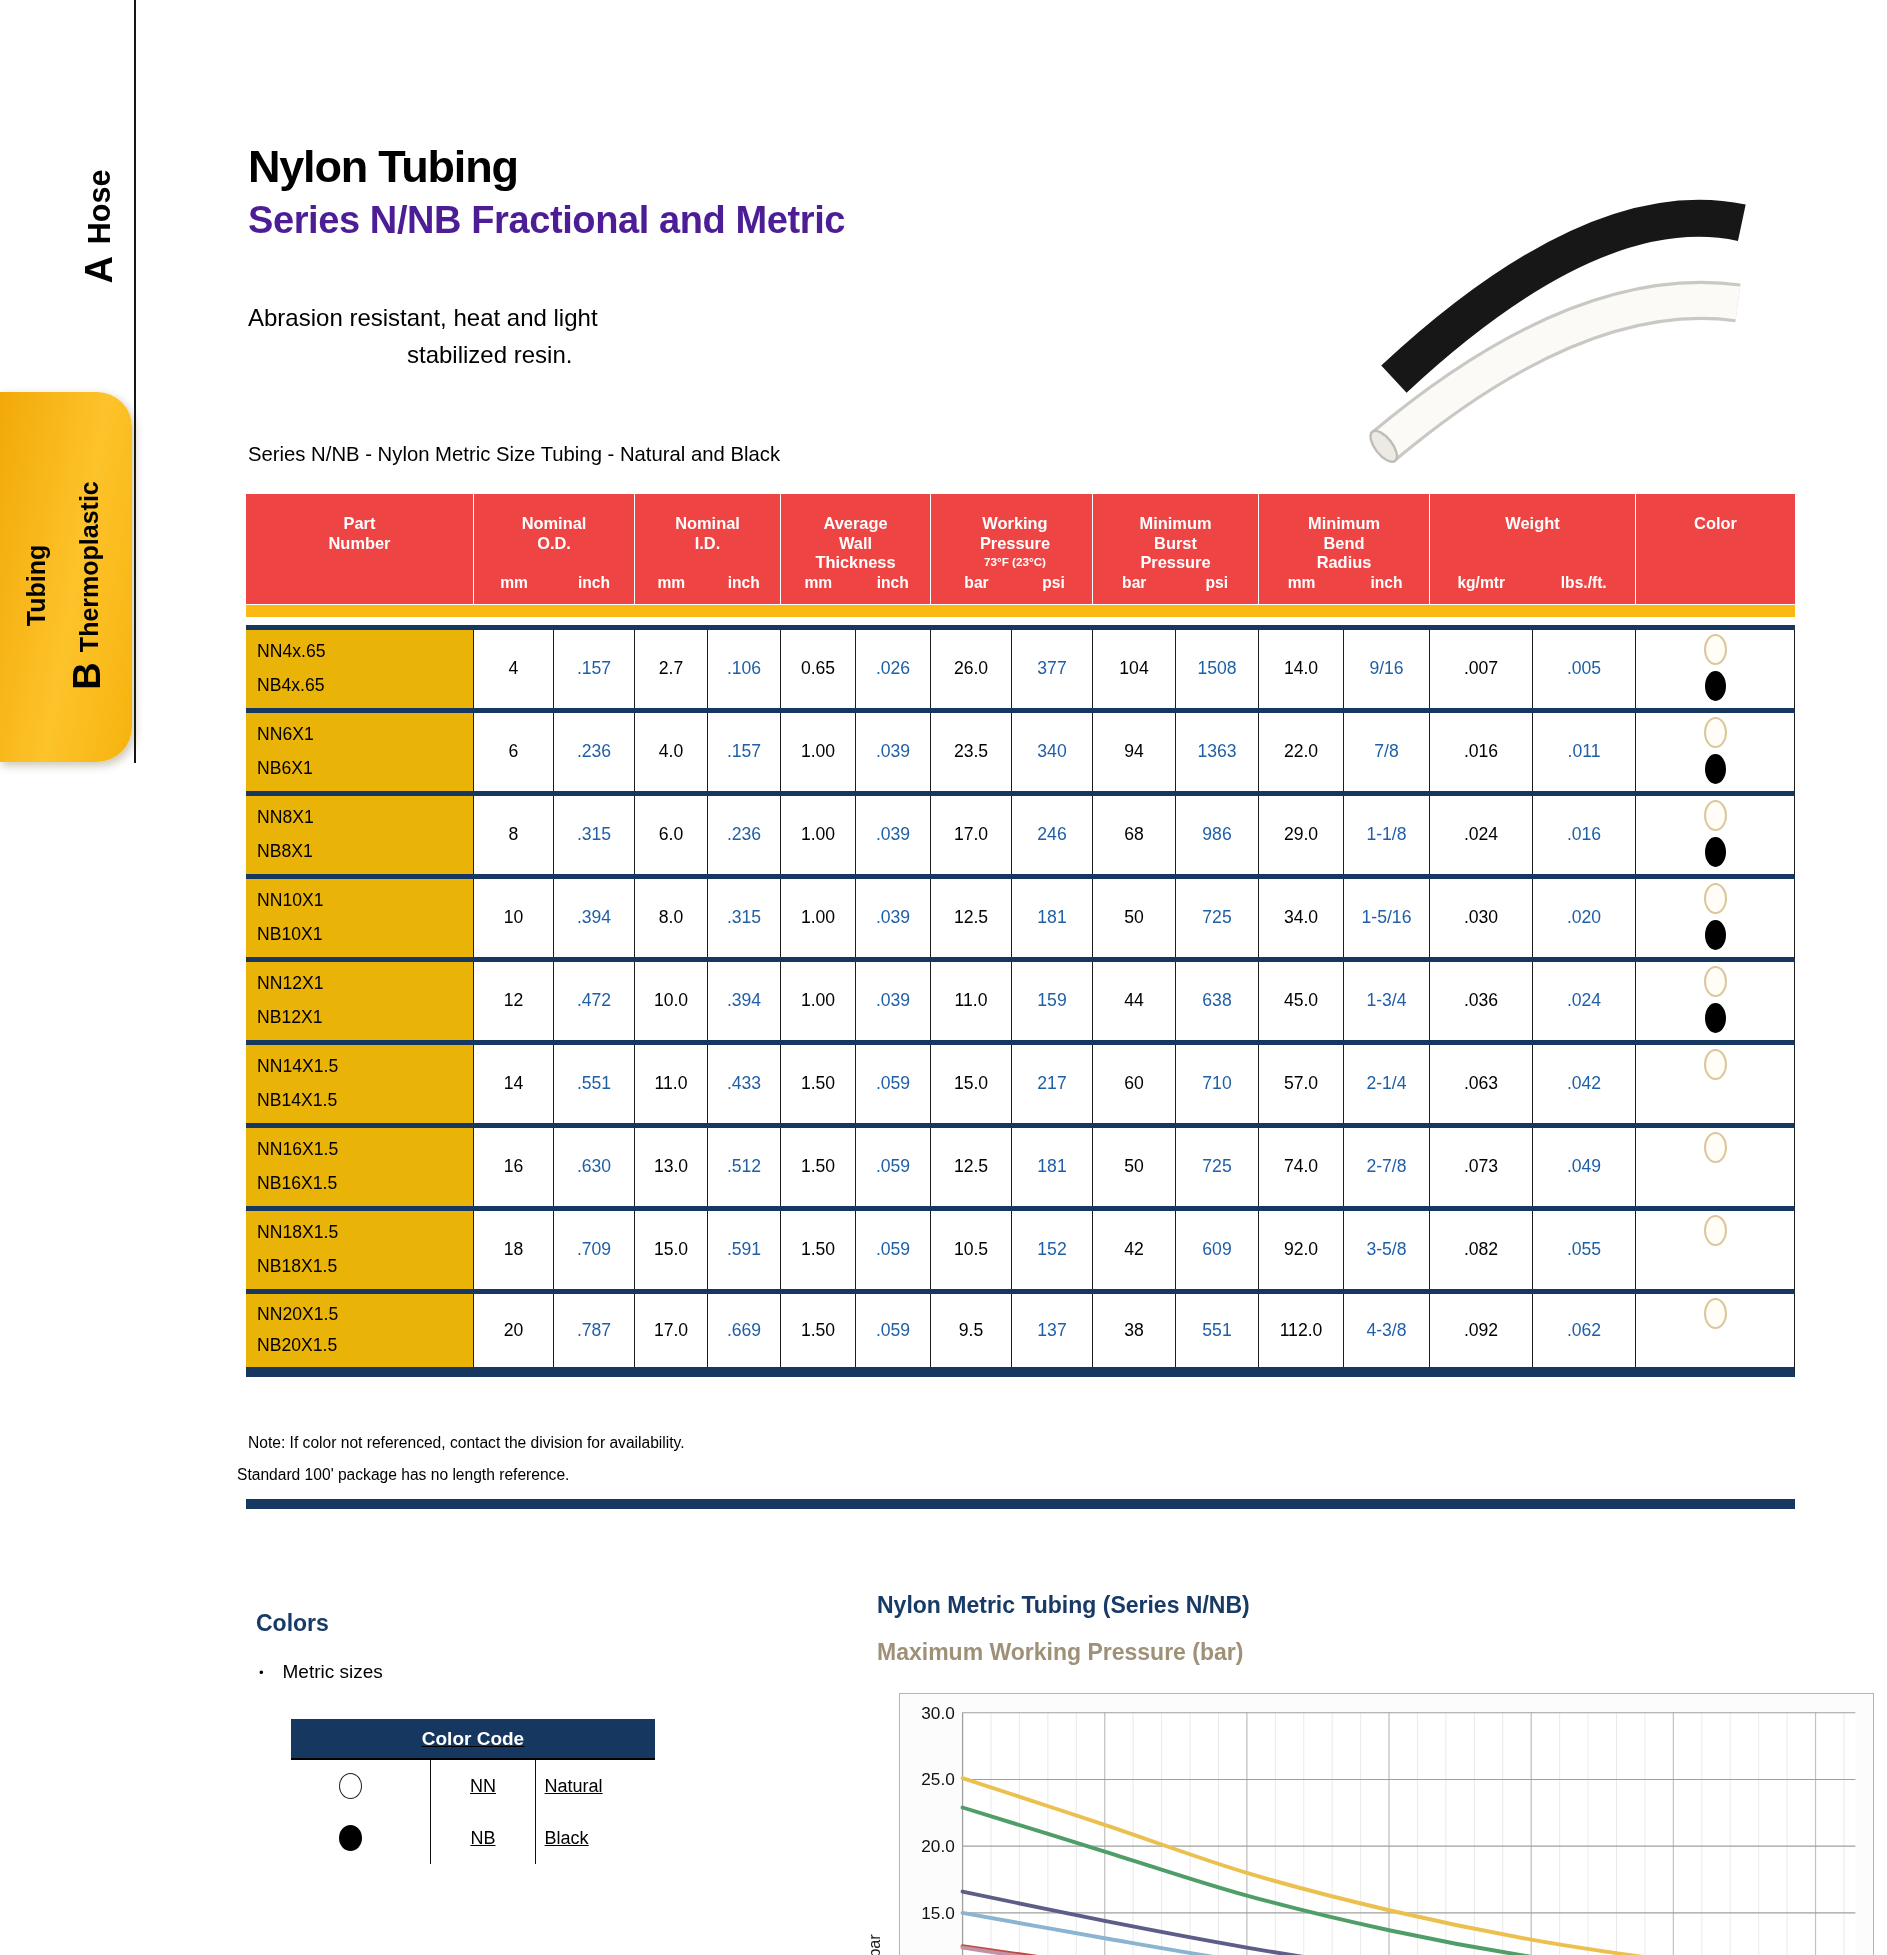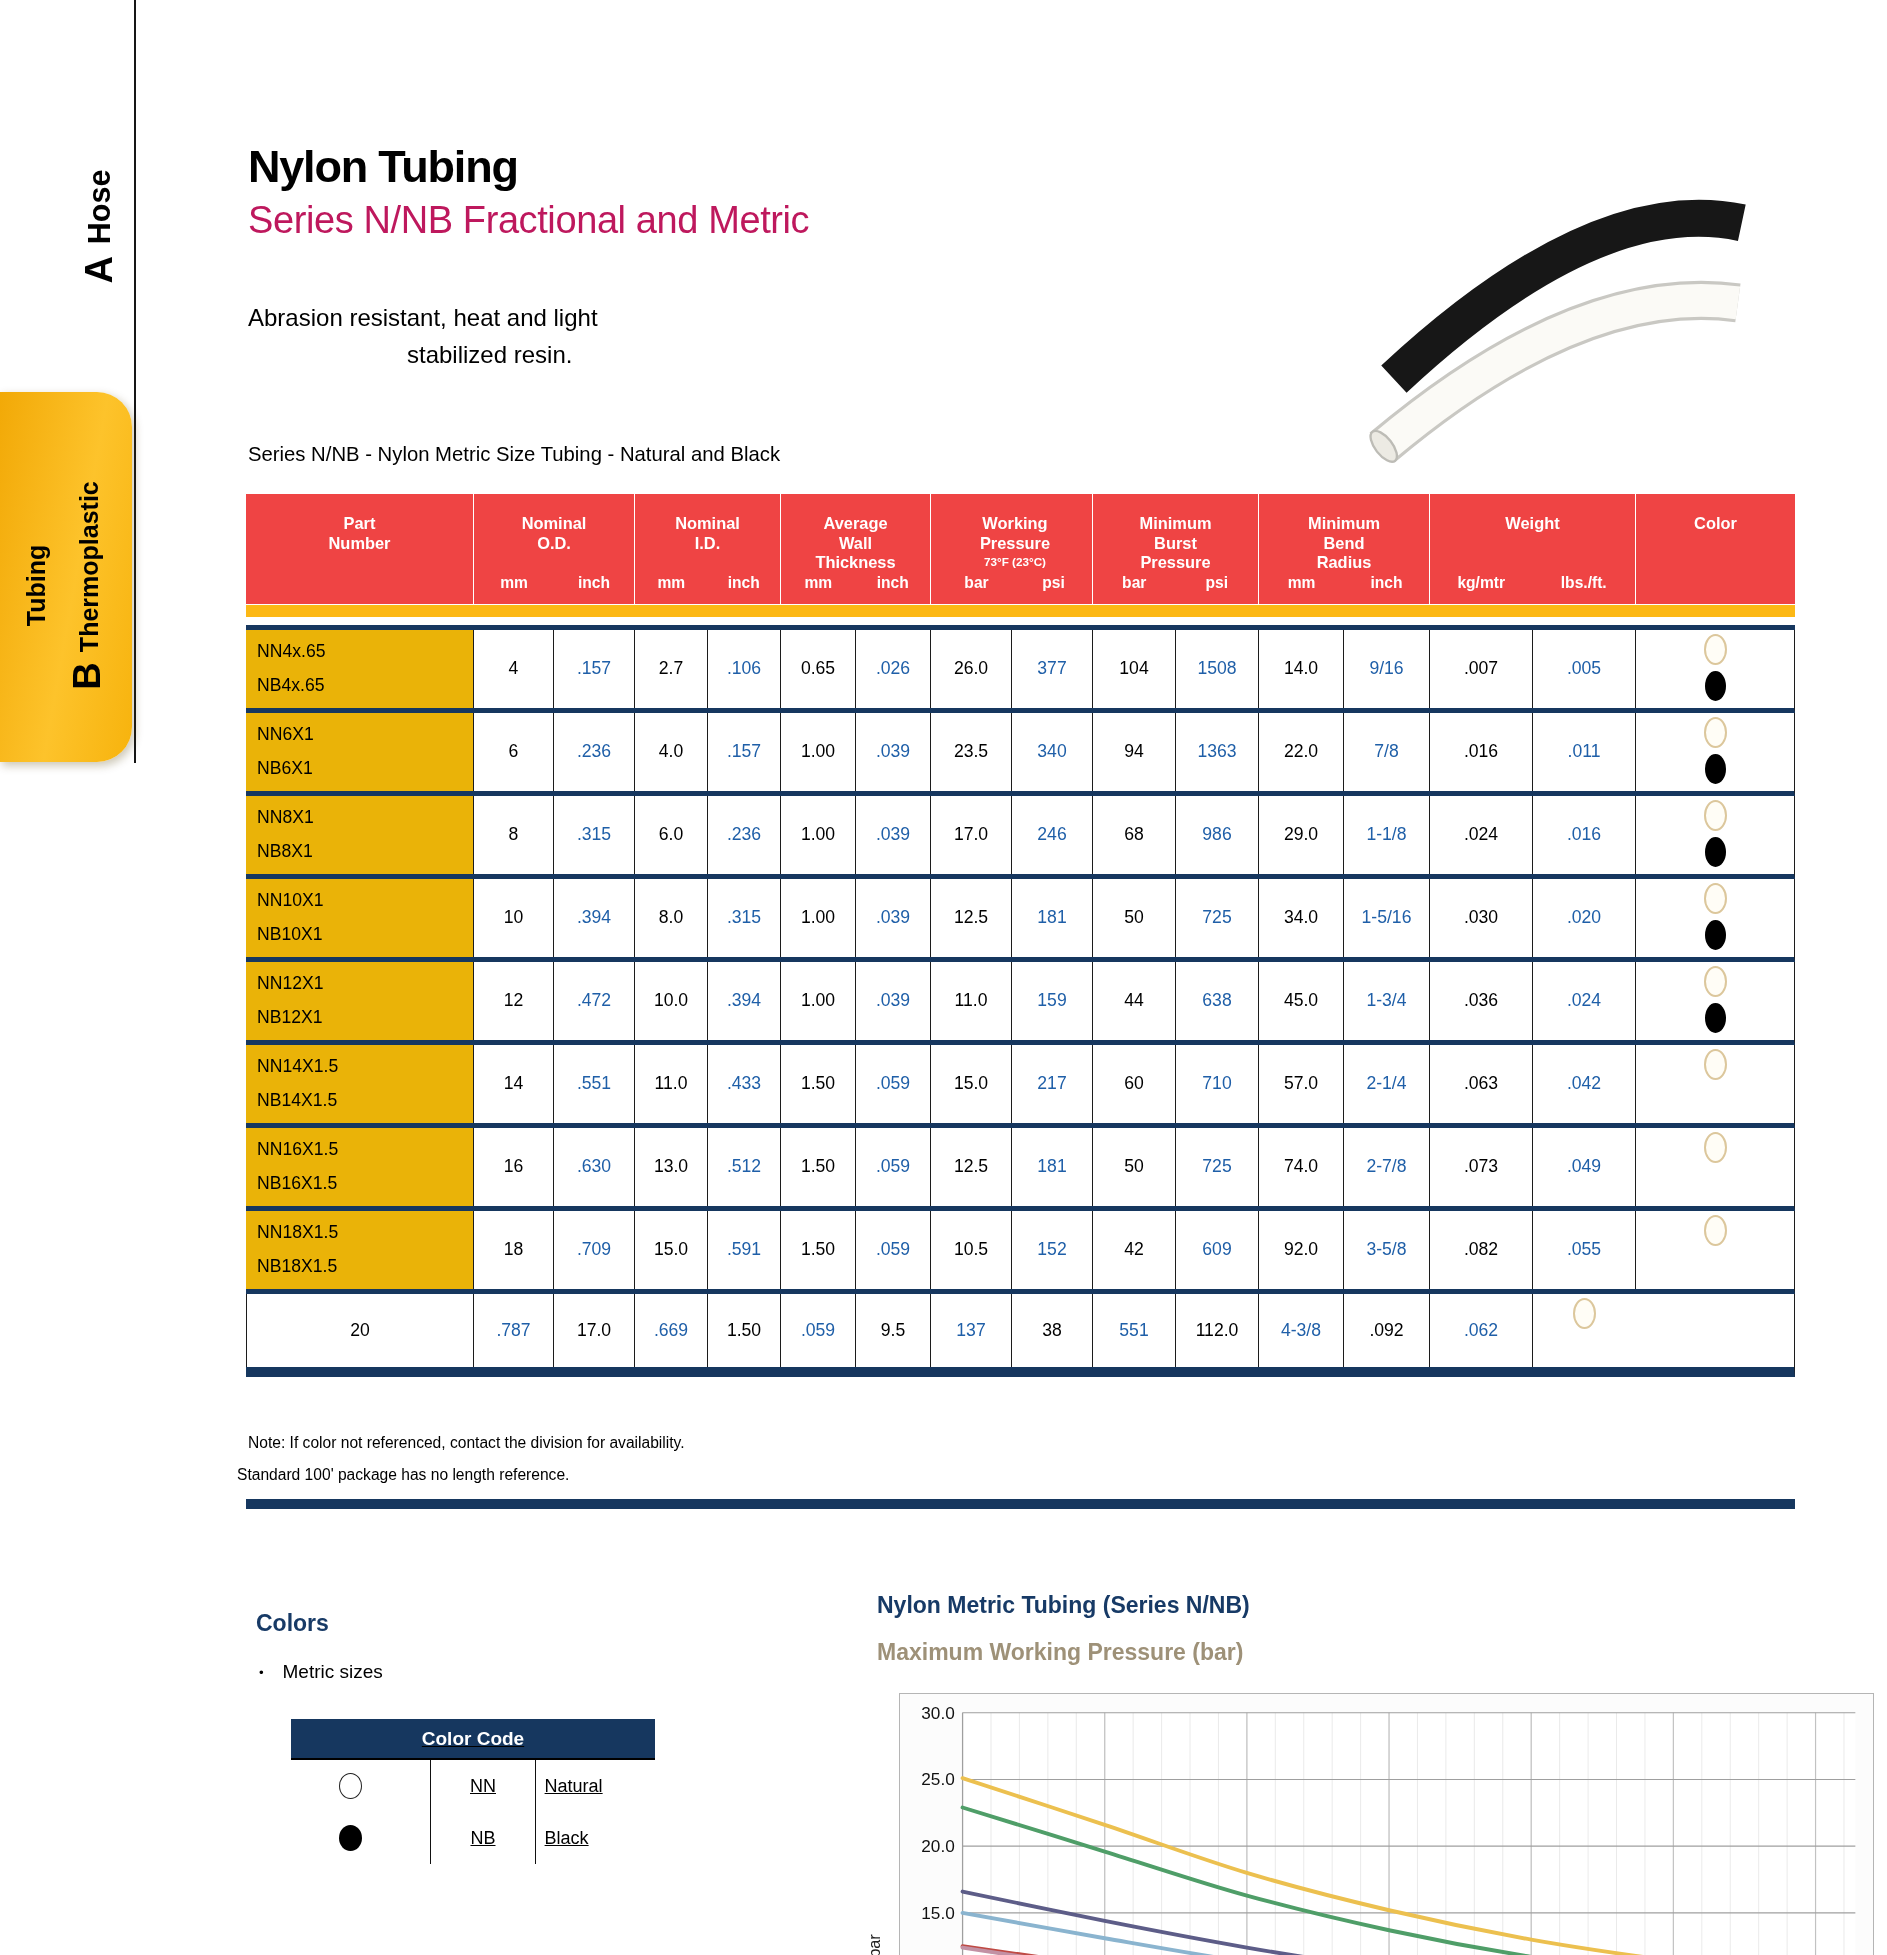--- a/index.html
+++ b/index.html
@@ -16,21 +16,21 @@
   .tab-b { left:0; top:392px; width:132px; height:370px; border-radius:0 35px 35px 0;
            background:linear-gradient(100deg,#f2a907 0%, #fdc32b 55%, #f7b30d 100%);
            box-shadow:2.3px 3.9px 8.6px rgba(80,60,0,.28); }
   .tab-b-text { left:11.7px; top:749px; width:327px; height:109px; display:flex; flex-direction:column; justify-content:center; text-align:center; }
   .tab-b-text .l1 { font-size:25px; font-weight:bold; line-height:43px; }
   .tab-b-text .l2 { font-size:25px; font-weight:bold; line-height:59px; }
   .tab-b-text .letter { font-size:38px; font-weight:bold; margin-right:10.2px; vertical-align:-2.3px; }
 
   
   .page-title { left:248px; top:141px; font-size:45px; font-weight:bold; letter-spacing:-1.2px; }
-  .page-subtitle { left:248px; top:199px; font-size:38px; font-weight:400; color:#be185d; letter-spacing:-0.4px; }
+  .page-subtitle { left:248px; top:199px; font-size:38px; font-weight:700; color:#4c1d95; letter-spacing:-0.4px; }
   .desc1 { left:248px; top:304px; font-size:24px; }
   .desc2 { left:407px; top:341px; font-size:24px; }
   .tubes { left:1345px; top:168px; }
 
   
   .table-title { left:248px; top:443px; font-size:20.3px; font-weight:normal; }
   .ptable { left:246px; top:494px; width:1549px; }
   .grid16 { display:grid; grid-template-columns:227px 80px 81px 73px 73px 75px 75px 81px 81px 83px 83px 85px 86px 103px 103px 160px; }
   .ptable-head { background:#ef4444; height:110px; }
   .th { color:#fff; display:flex; flex-direction:column; align-items:stretch; padding-top:20.3px; }
@@ -357,20 +357,24 @@
         <div class="c-val blue">609</div>
         <div class="c-val">92.0</div>
         <div class="c-val blue">3-5/8</div>
         <div class="c-val">.082</div>
         <div class="c-val blue">.055</div>
         <div class="c-color single">
           <span class="dot-natural"></span>
         </div>
       </div>
       <div class="prow grid16">
+        <div class="c-part">
+          <span>NN20X1.5</span>
+          <span>NB20X1.5</span>
+        </div>
         <div class="c-val">20</div>
         <div class="c-val blue">.787</div>
         <div class="c-val">17.0</div>
         <div class="c-val blue">.669</div>
         <div class="c-val">1.50</div>
         <div class="c-val blue">.059</div>
         <div class="c-val">9.5</div>
         <div class="c-val blue">137</div>
         <div class="c-val">38</div>
         <div class="c-val blue">551</div>

